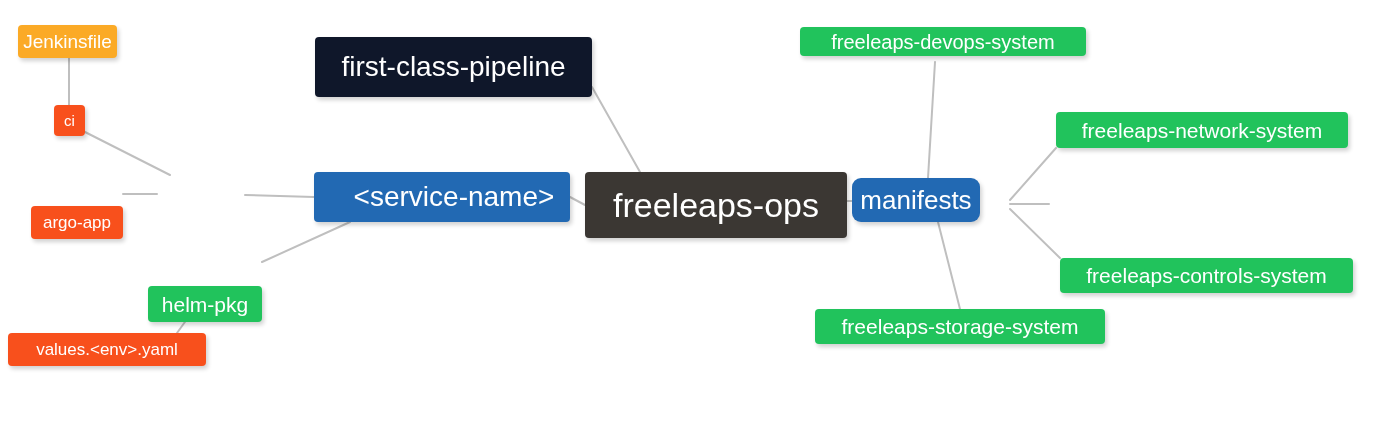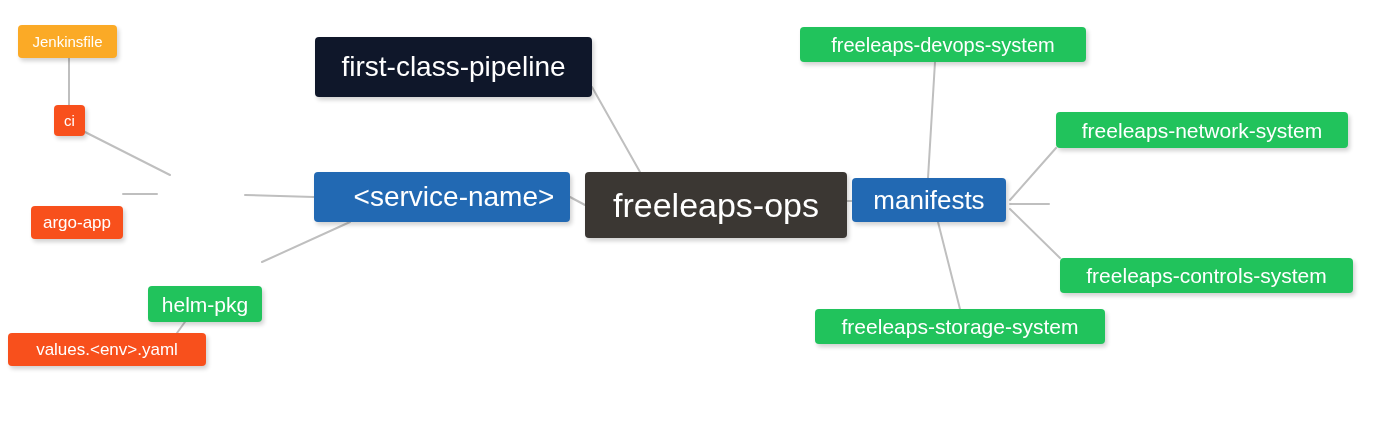--- a/index.html
+++ b/index.html
@@ -63,42 +63,42 @@
       <polyline points="1010,204 1049,204" fill="none" stroke="#bfbfbf" stroke-width="2" stroke-linecap="round"></polyline>
       <polyline points="1010,209 1060,258" fill="none" stroke="#bfbfbf" stroke-width="2" stroke-linecap="round"></polyline>
       <polyline points="960,309 938,222" fill="none" stroke="#bfbfbf" stroke-width="2" stroke-linecap="round"></polyline>
     </svg>
 <div class="node" style="left: 585px; top: 172px; width: 262px; height: 66px; background: rgb(59, 55, 51); font-size: 34px;">
       <span class="node-label">freeleaps-ops</span>
     </div>
     <div class="node" style="left: 314px; top: 172px; width: 256px; height: 50px; background: rgb(34, 105, 179); font-size: 28px; padding-left: 24px;">
       <span class="node-label">&lt;service-name&gt;</span>
     </div>
-    <div class="node" style="left: 852px; top: 178px; width: 154px; height: 44px; background: rgb(34, 105, 179); font-size: 26px;">
+    <div class="node" style="left: 852px; top: 178px; width: 128px; height: 44px; background: rgb(34, 105, 179); font-size: 26px; border-radius: 9px;">
       <span class="node-label">manifests</span>
     </div>
     <div class="node" style="left: 315px; top: 37px; width: 277px; height: 60px; background: #0f172a; font-size: 28px;">
       <span class="node-label">first-class-pipeline</span>
     </div>
     <div class="node" style="left: 148px; top: 258px; width: 114px; height: 36px; background: rgb(33, 195, 92); font-size: 21px; margin-top: 28px;">
       <span class="node-label">helm-pkg</span>
     </div>
     <div class="node" style="left: 54px; top: 105px; width: 31px; height: 31px; background: rgb(248, 80, 28); font-size: 15px;">
       <span class="node-label">ci</span>
     </div>
-    <div class="node" style="left: 18px; top: 25px; width: 99px; height: 33px; background: rgb(251, 170, 38); font-size: 15px;">
+    <div class="node" style="left: 18px; top: 25px; width: 99px; height: 33px; background: rgb(251, 170, 38); font-size: 19px;">
       <span class="node-label">Jenkinsfile</span>
     </div>
     <div class="node" style="left: 31px; top: 178px; width: 92px; height: 33px; background: rgb(248, 80, 28); font-size: 17px; margin-top: 28px;">
       <span class="node-label">argo-app</span>
     </div>
     <div class="node" style="left: 8px; top: 333px; width: 198px; height: 33px; background: rgb(248, 80, 28); font-size: 17px;">
       <span class="node-label">values.&lt;env&gt;.yaml</span>
     </div>
-    <div class="node" style="left: 800px; top: 27px; width: 286px; height: 35px; background: rgb(33, 195, 92); font-size: 20px;">
+    <div class="node" style="left: 800px; top: 27px; width: 286px; height: 29px; background: rgb(33, 195, 92); font-size: 20px;">
       <span class="node-label">freeleaps-devops-system</span>
     </div>
     <div class="node" style="left: 1056px; top: 112px; width: 292px; height: 36px; background: rgb(33, 195, 92); font-size: 21px;">
       <span class="node-label">freeleaps-network-system</span>
     </div>
     <div class="node" style="left: 815px; top: 309px; width: 290px; height: 35px; background: rgb(33, 195, 92); font-size: 21px;">
       <span class="node-label">freeleaps-storage-system</span>
     </div>
     <div class="node" style="left: 1060px; top: 258px; width: 293px; height: 35px; background: rgb(33, 195, 92); font-size: 21px;">
       <span class="node-label">freeleaps-controls-system</span>

